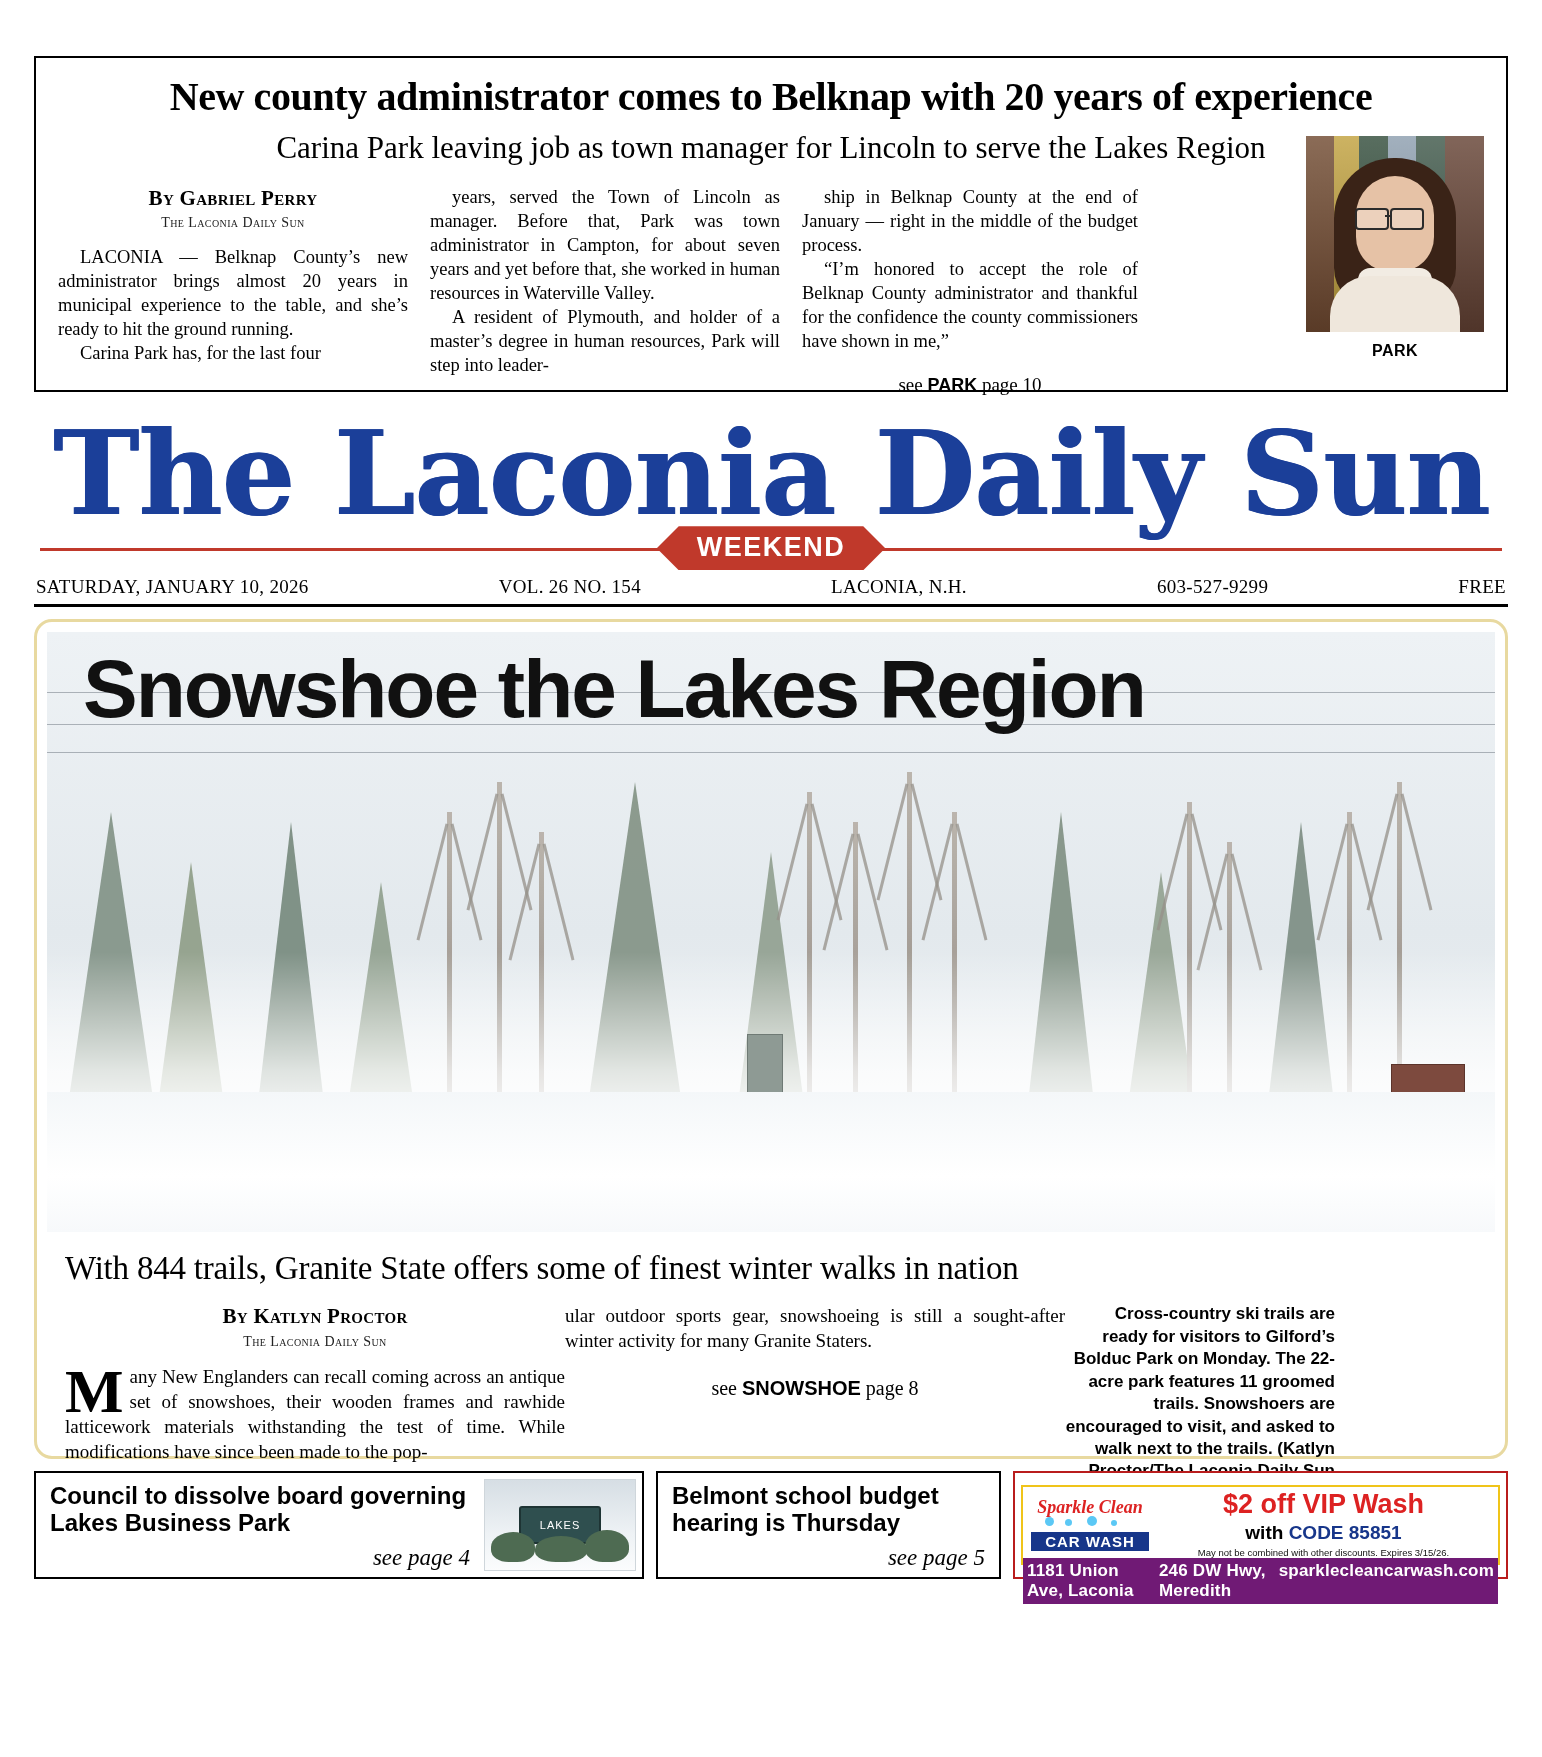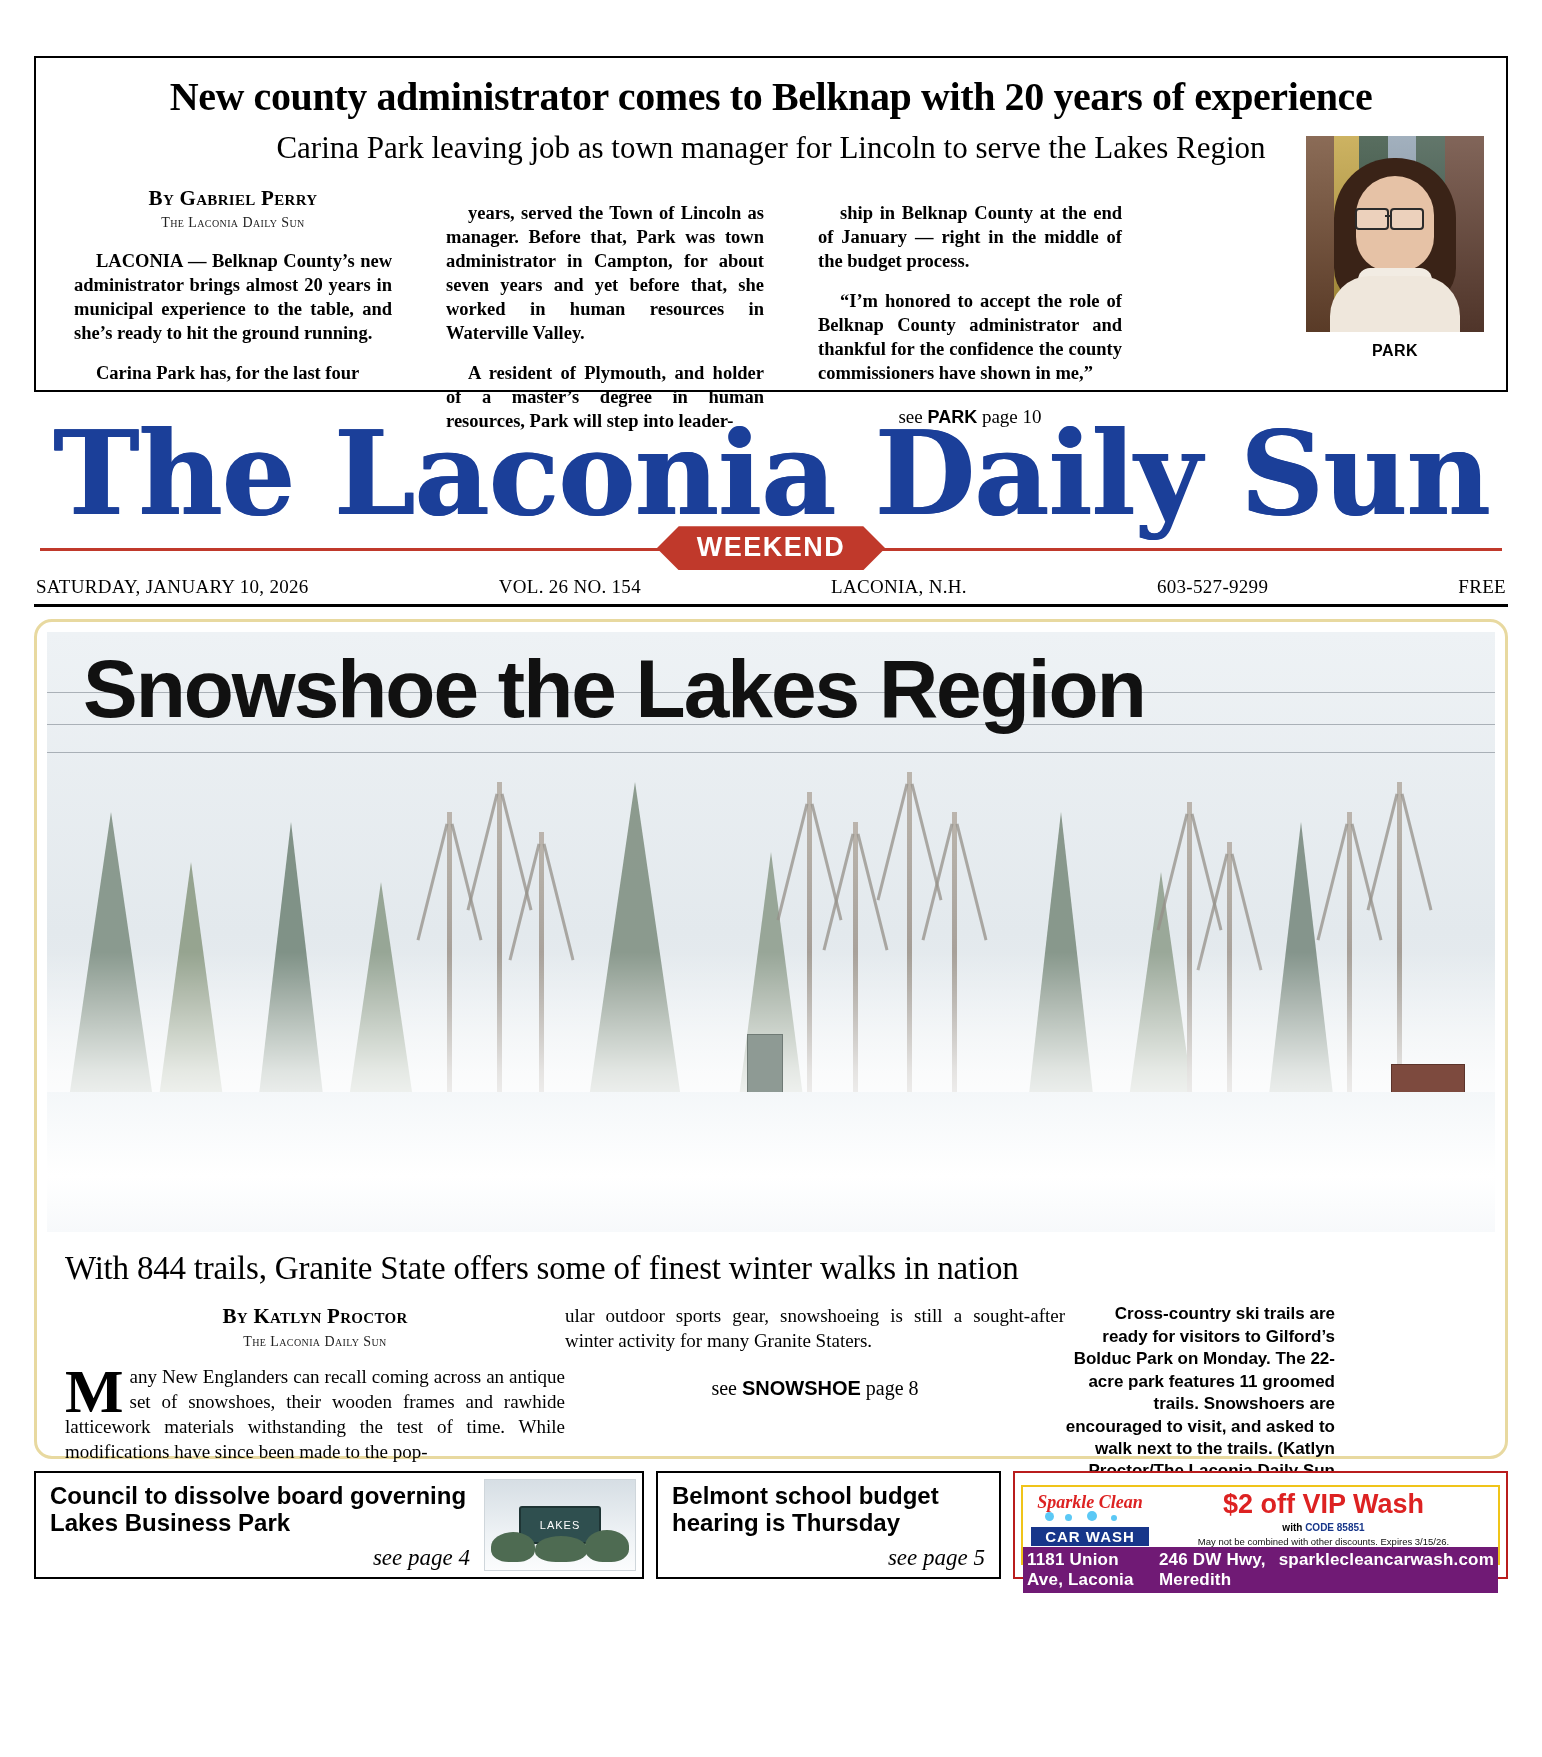--- a/index.html
+++ b/index.html
@@ -69,21 +69,21 @@
     margin-bottom: 2px;
   }
   .byline-sub {
     text-align: center;
     font-variant: small-caps;
     font-size: 14px;
     letter-spacing: 0.4px;
     color: #222;
     margin-bottom: 12px;
   }
-  .tcol p { margin: 16px; text-indent: 22px; font-weight: bold; }
+  .tcol p { margin: 0; text-indent: 22px; }
   .tcol p + p { margin-top: 0; }
   .jump {
     text-align: center;
     font-family: "Liberation Serif", serif;
     font-size: 19px;
     margin-top: 20px;
   }
   .jump b { font-family: "Liberation Sans", sans-serif; font-size: 18px; }
   .mug {
     position: absolute;
@@ -356,21 +356,21 @@
     line-height: 1;
   }
   .ad-logo .carwash {
     background:#17368a; color:#fff; font-family:"Liberation Sans",sans-serif;
     font-weight:bold; font-size:15px; letter-spacing:1px; margin-top:2px; padding:1px 0;
   }
   .ad-logo .bubbles { height: 14px; position: relative; }
   .ad-logo .bub { position:absolute; border-radius:50%; background:#5bc8f5; }
   .ad-right { flex:1; text-align:center; }
   .ad-offer { color:#d22; font-family:"Liberation Sans",sans-serif; font-weight:bold; font-size:27px; line-height:1; }
-  .ad-code { font-family:"Liberation Sans",sans-serif; font-weight:bold; font-size:10px; margin-top:4px; }
+  .ad-code { font-family:"Liberation Sans",sans-serif; font-weight:bold; font-size:19px; margin-top:4px; }
   .ad-code b { color:#17368a; }
   .ad-fine { font-family:"Liberation Sans",sans-serif; font-size:9.5px; margin-top:3px; color:#111; }
   .ad-bottom {
     background:#701a75; color:#fff; font-family:"Liberation Sans",sans-serif;
     font-weight:bold; font-size:17px; display:flex; justify-content:flex-start;
     padding:3px 4px; letter-spacing:0.2px;
   }
 </style>
 </head>
 <body>

